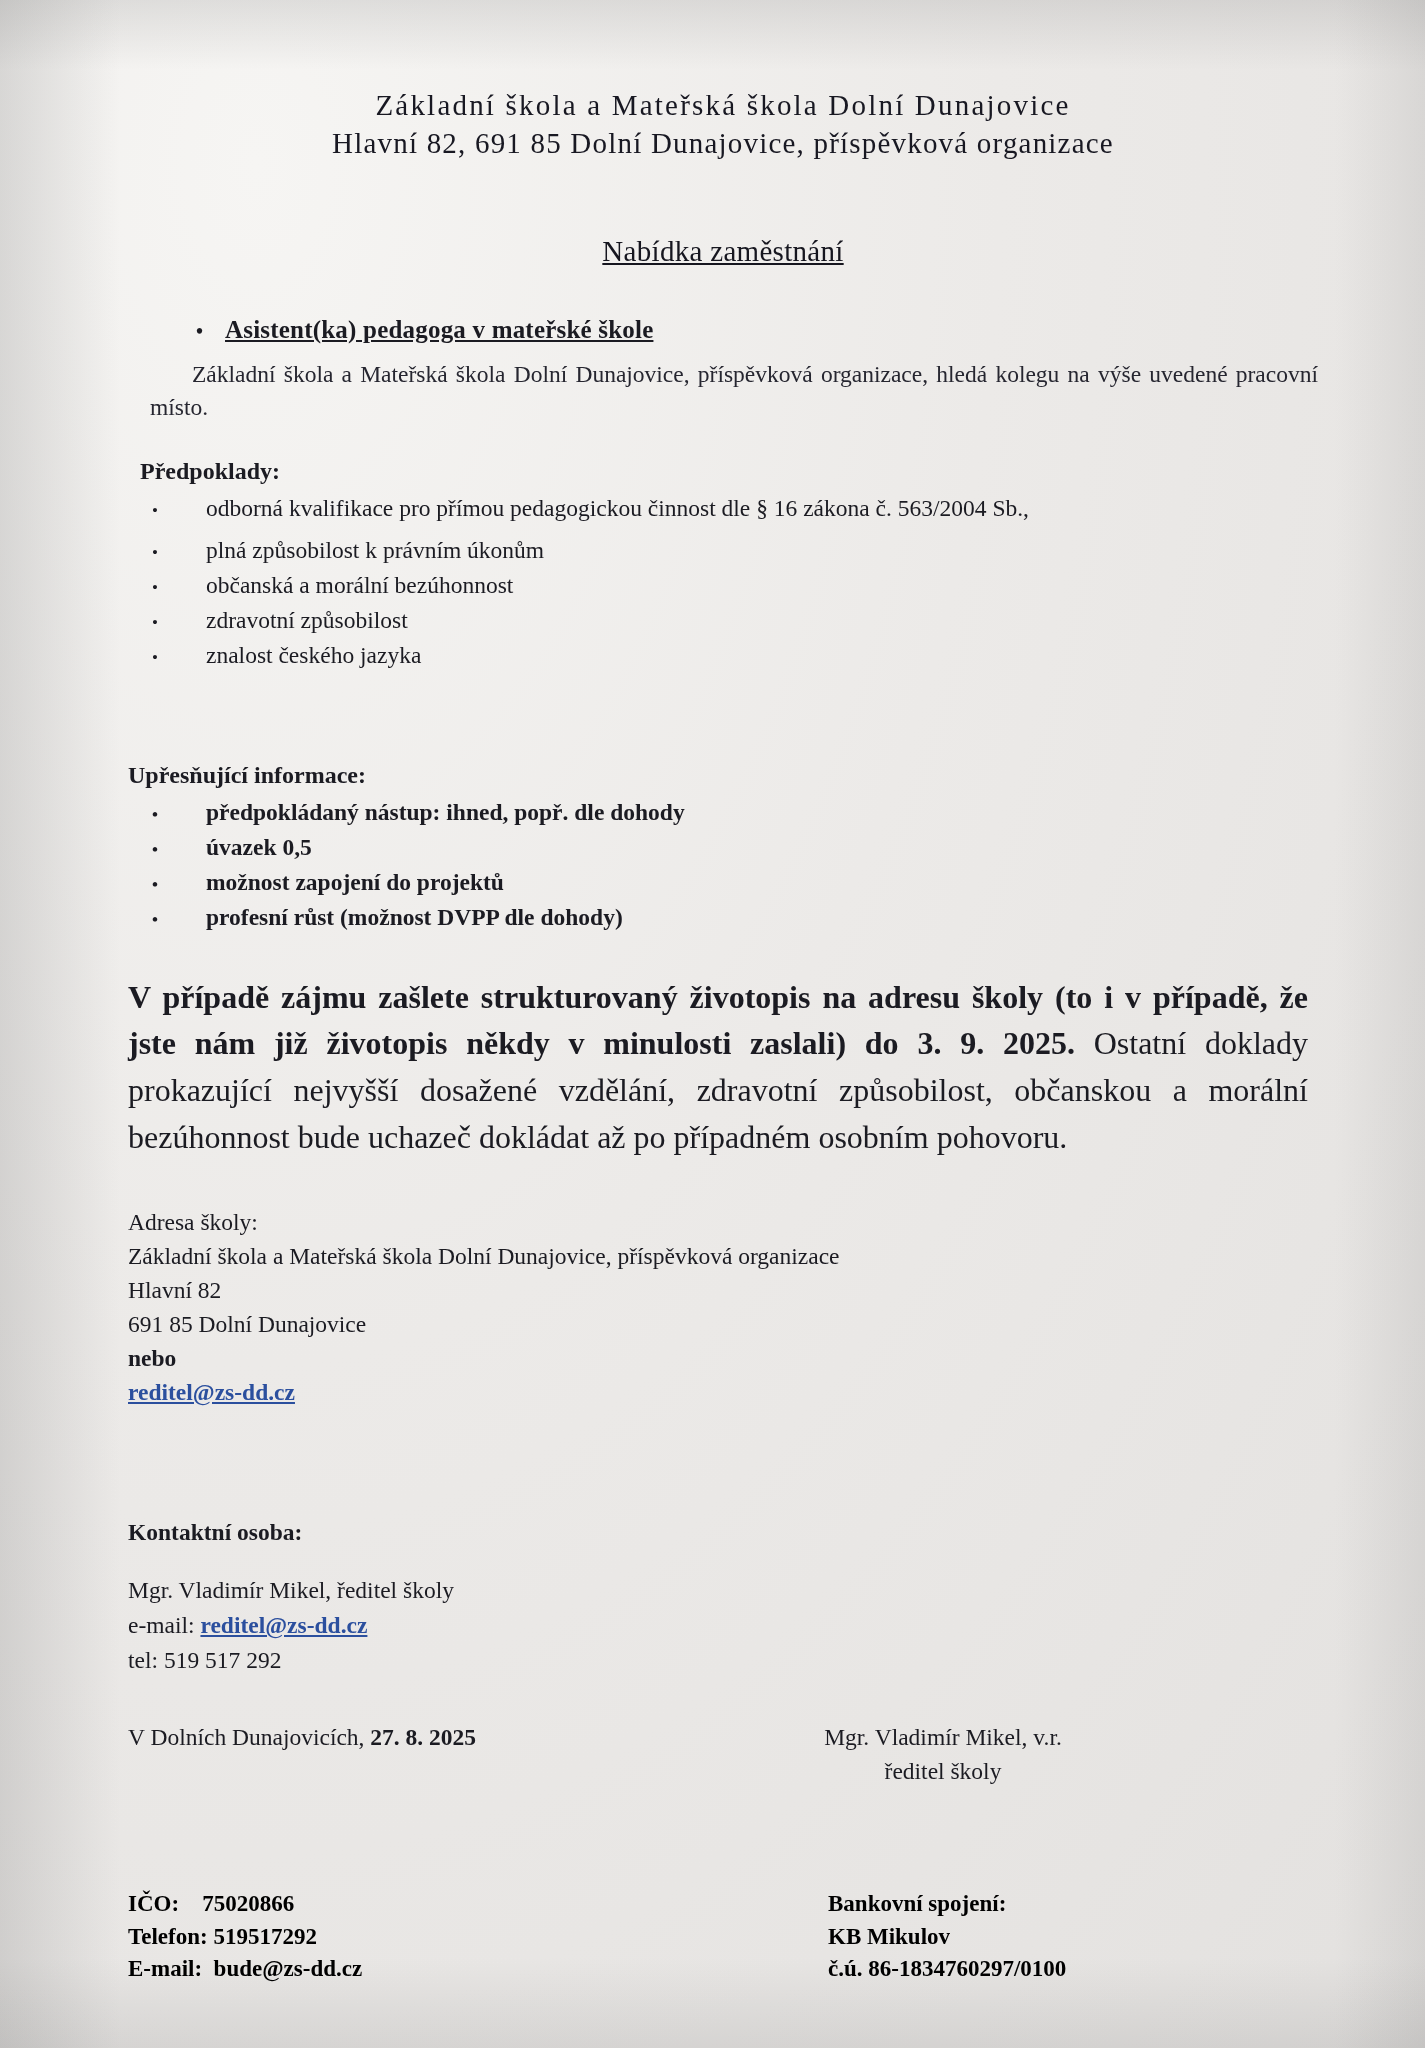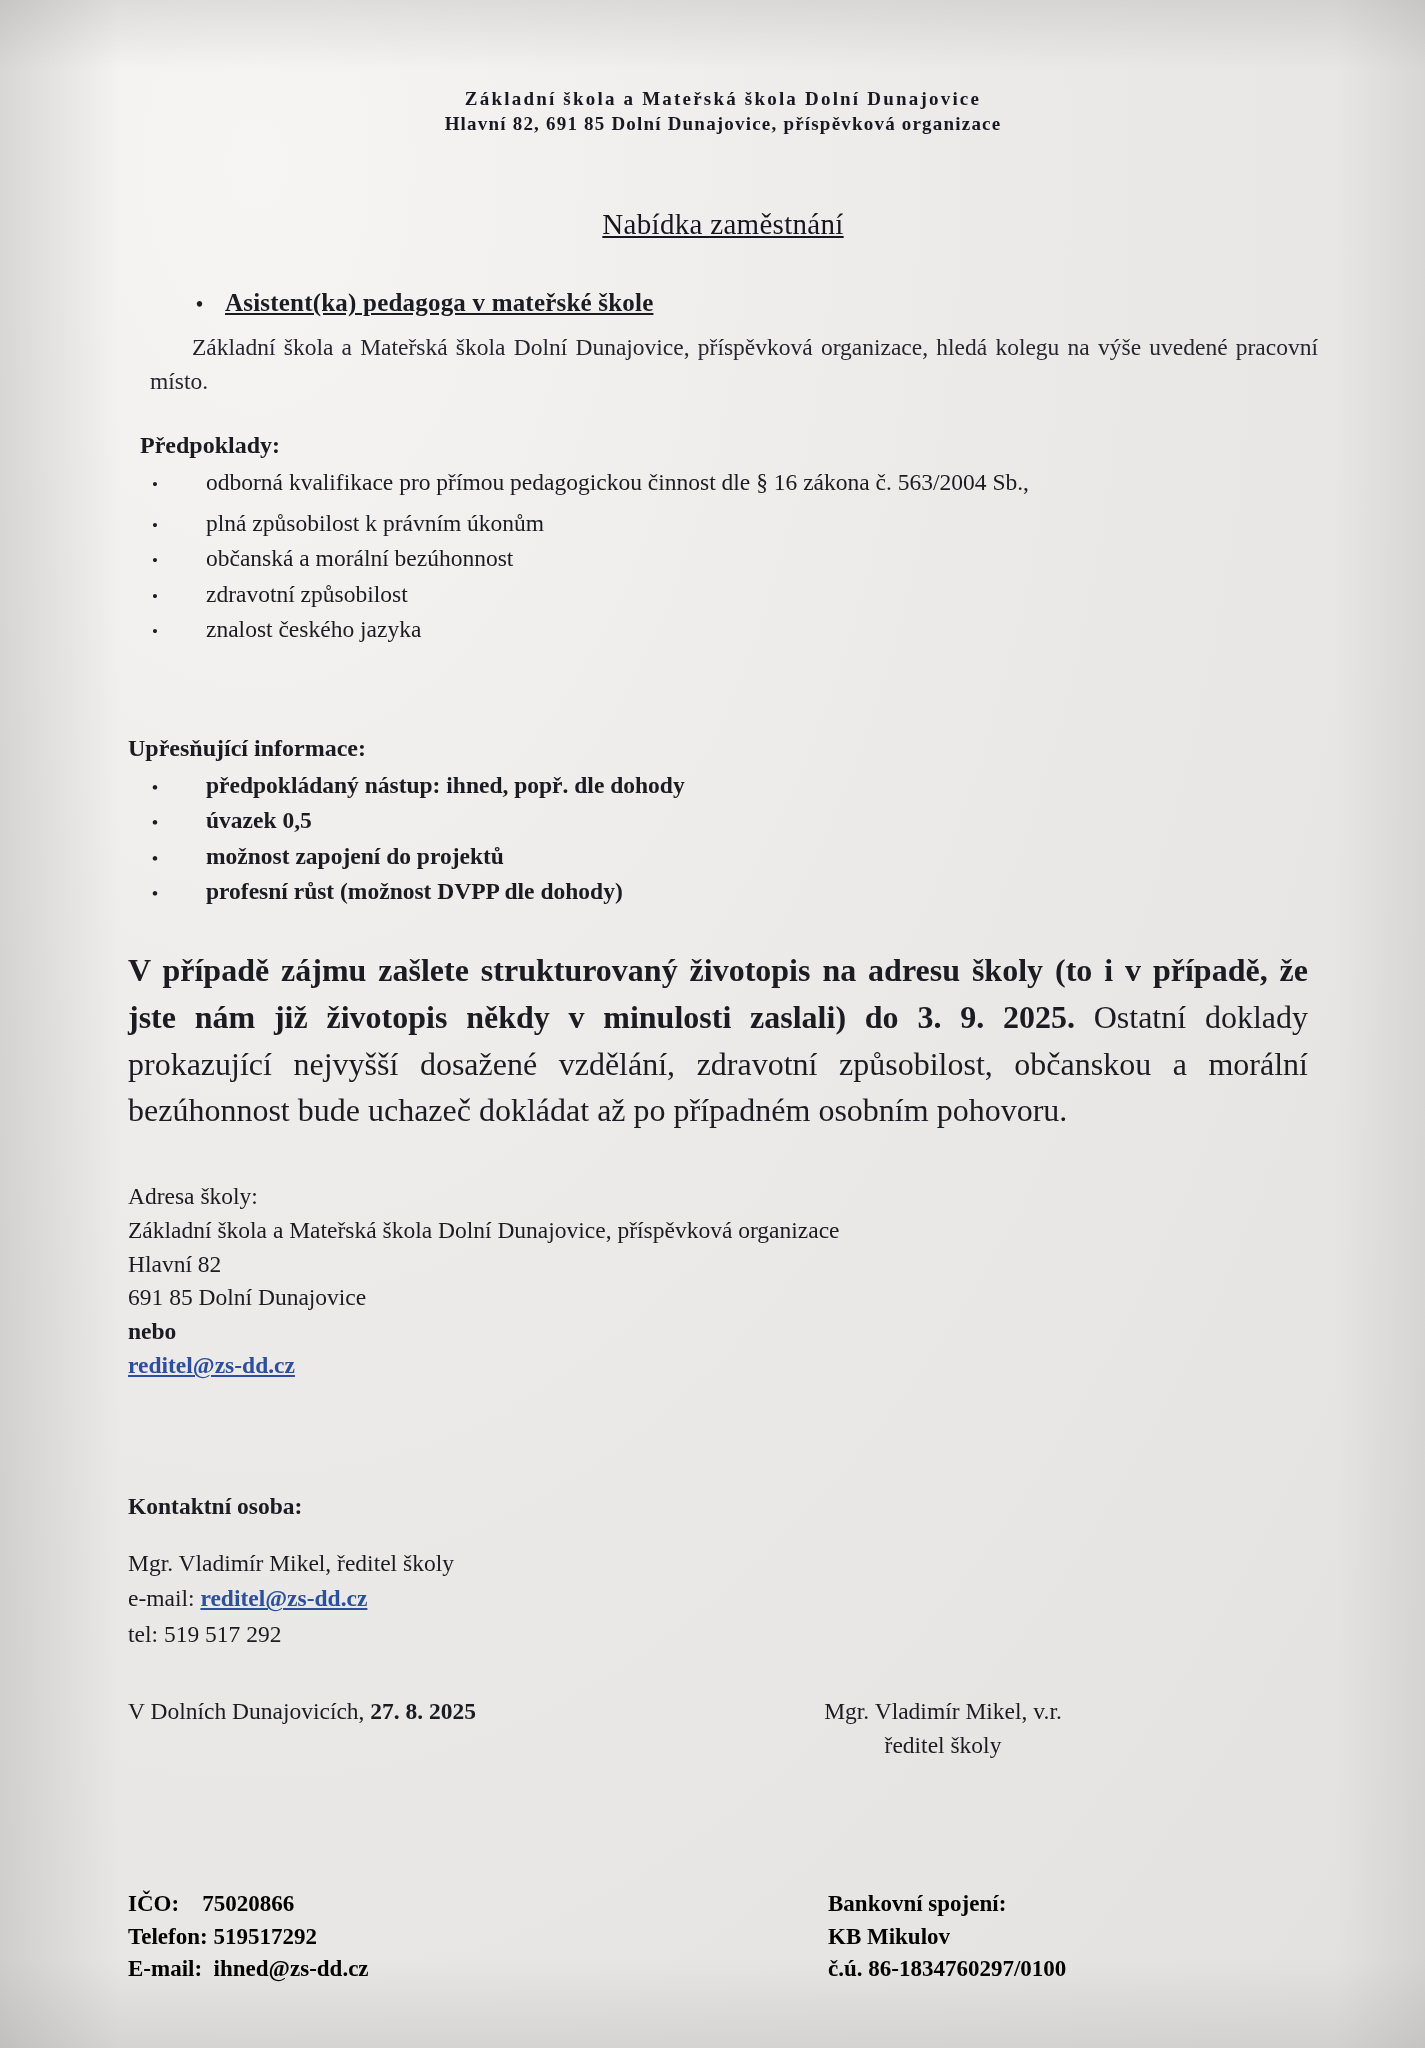--- a/index.html
+++ b/index.html
@@ -56,22 +56,22 @@
   .content {
     position: absolute;
     left: 128px;
     top: 86px;
     width: 1190px;
     color: #1b1b22;
   }
 
   .hdr {
     text-align: center;
-    font-weight: bold;
-    font-size: 19px;
+    font-weight: normal;
+    font-size: 29px;
     letter-spacing: 0.6px;
     line-height: 1.32;
     color: #181822;
   }
   .hdr .line1 { letter-spacing: 2.2px; }
   .hdr .line2 { letter-spacing: 1.2px; }
 
   .title {
     text-align: center;
     font-weight: normal;
@@ -303,21 +303,21 @@
         <div>ředitel školy</div>
       </div>
     </div>
 
   </div>
 
   <div class="footer">
     <div class="fl">
       <div class="kv"><span>IČO:</span>    <span>75020866</span></div>
       <div class="kv"><span>Telefon:</span> <span>519517292</span></div>
-      <div class="kv"><span>E-mail:</span>  <span>ihned@zs-dd.cz</span></div>
+      <div class="kv"><span>E-mail:</span>  <span>bude@zs-dd.cz</span></div>
     </div>
     <div class="fr">
       <div>Bankovní spojení:</div>
       <div>KB Mikulov</div>
       <div>č.ú. 86-1834760297/0100</div>
     </div>
   </div>
 </div>
 
 </body></html>

